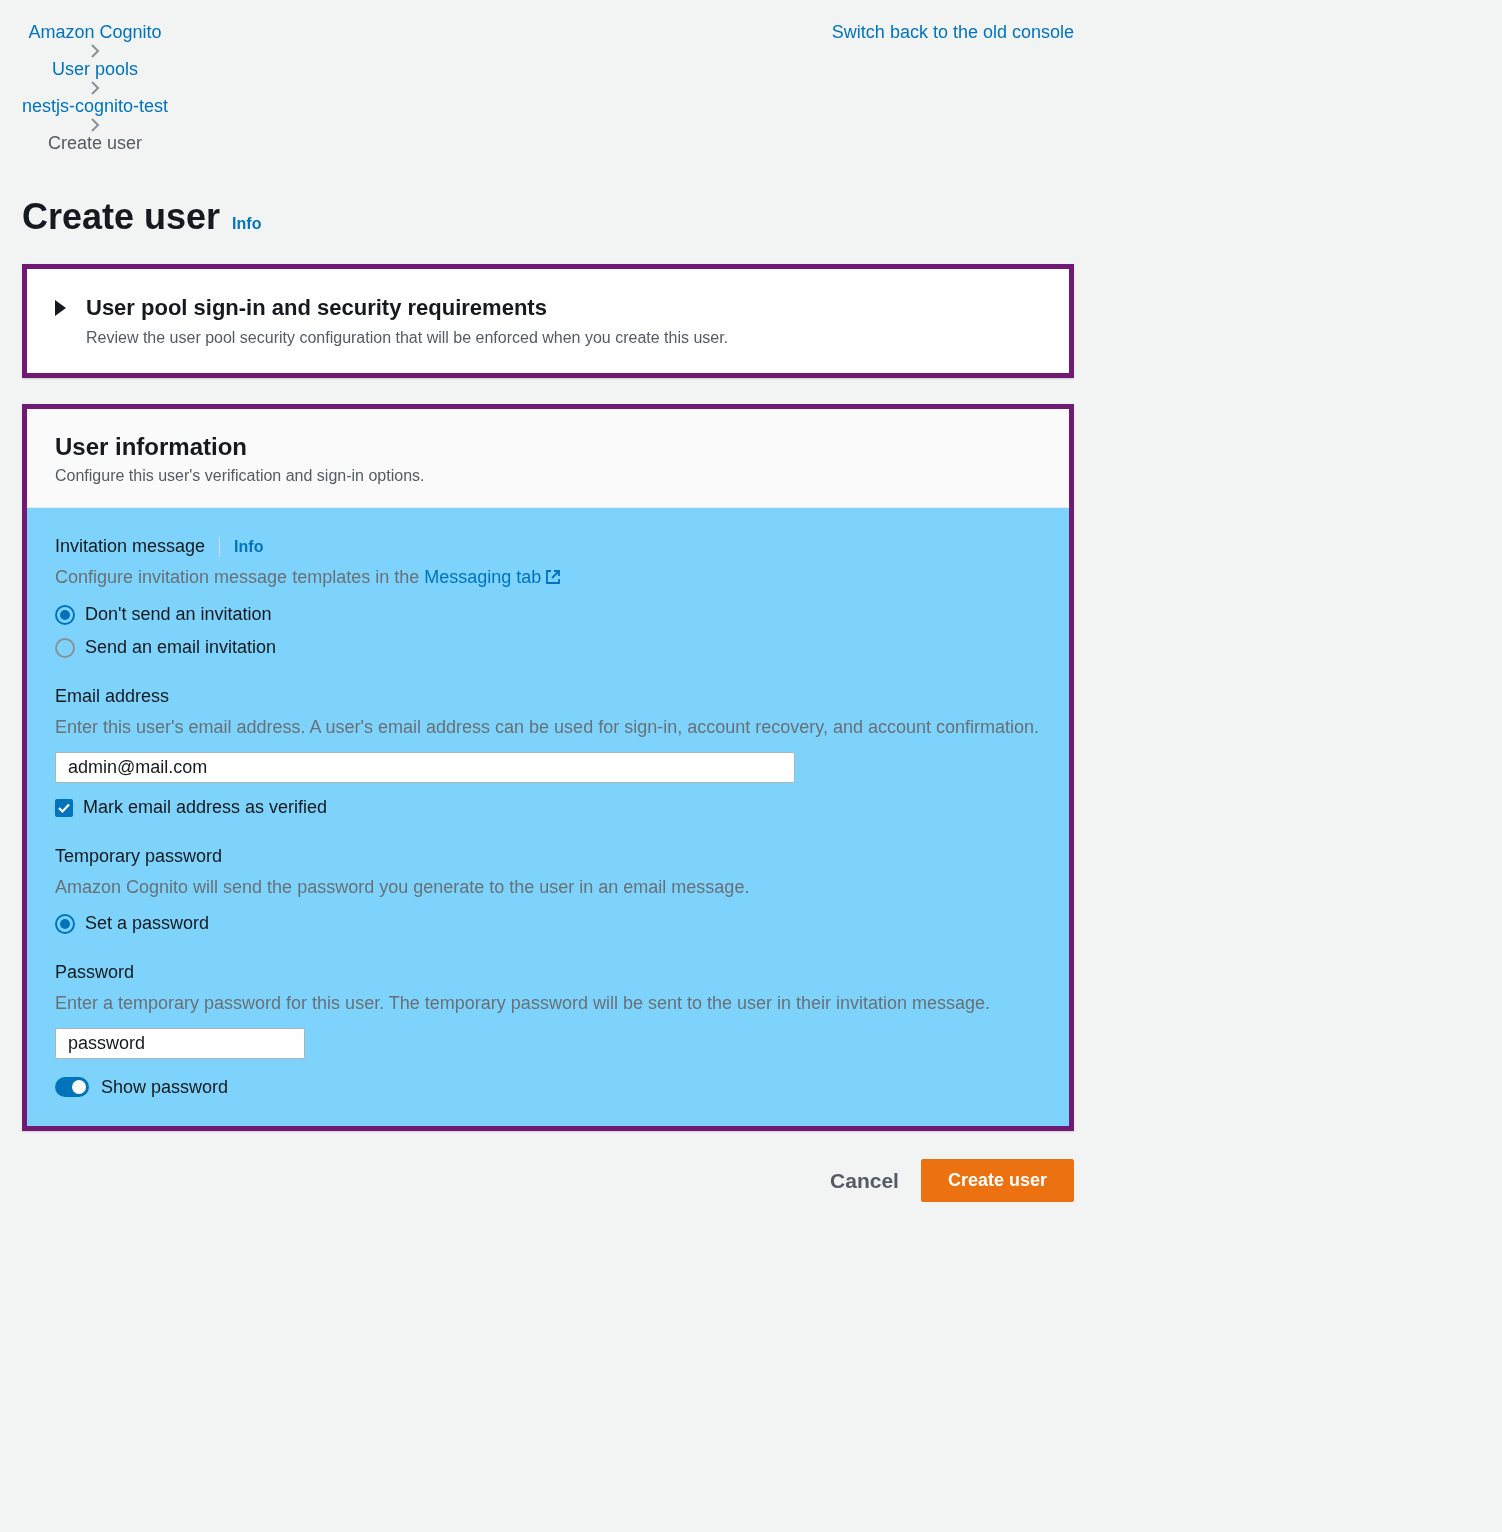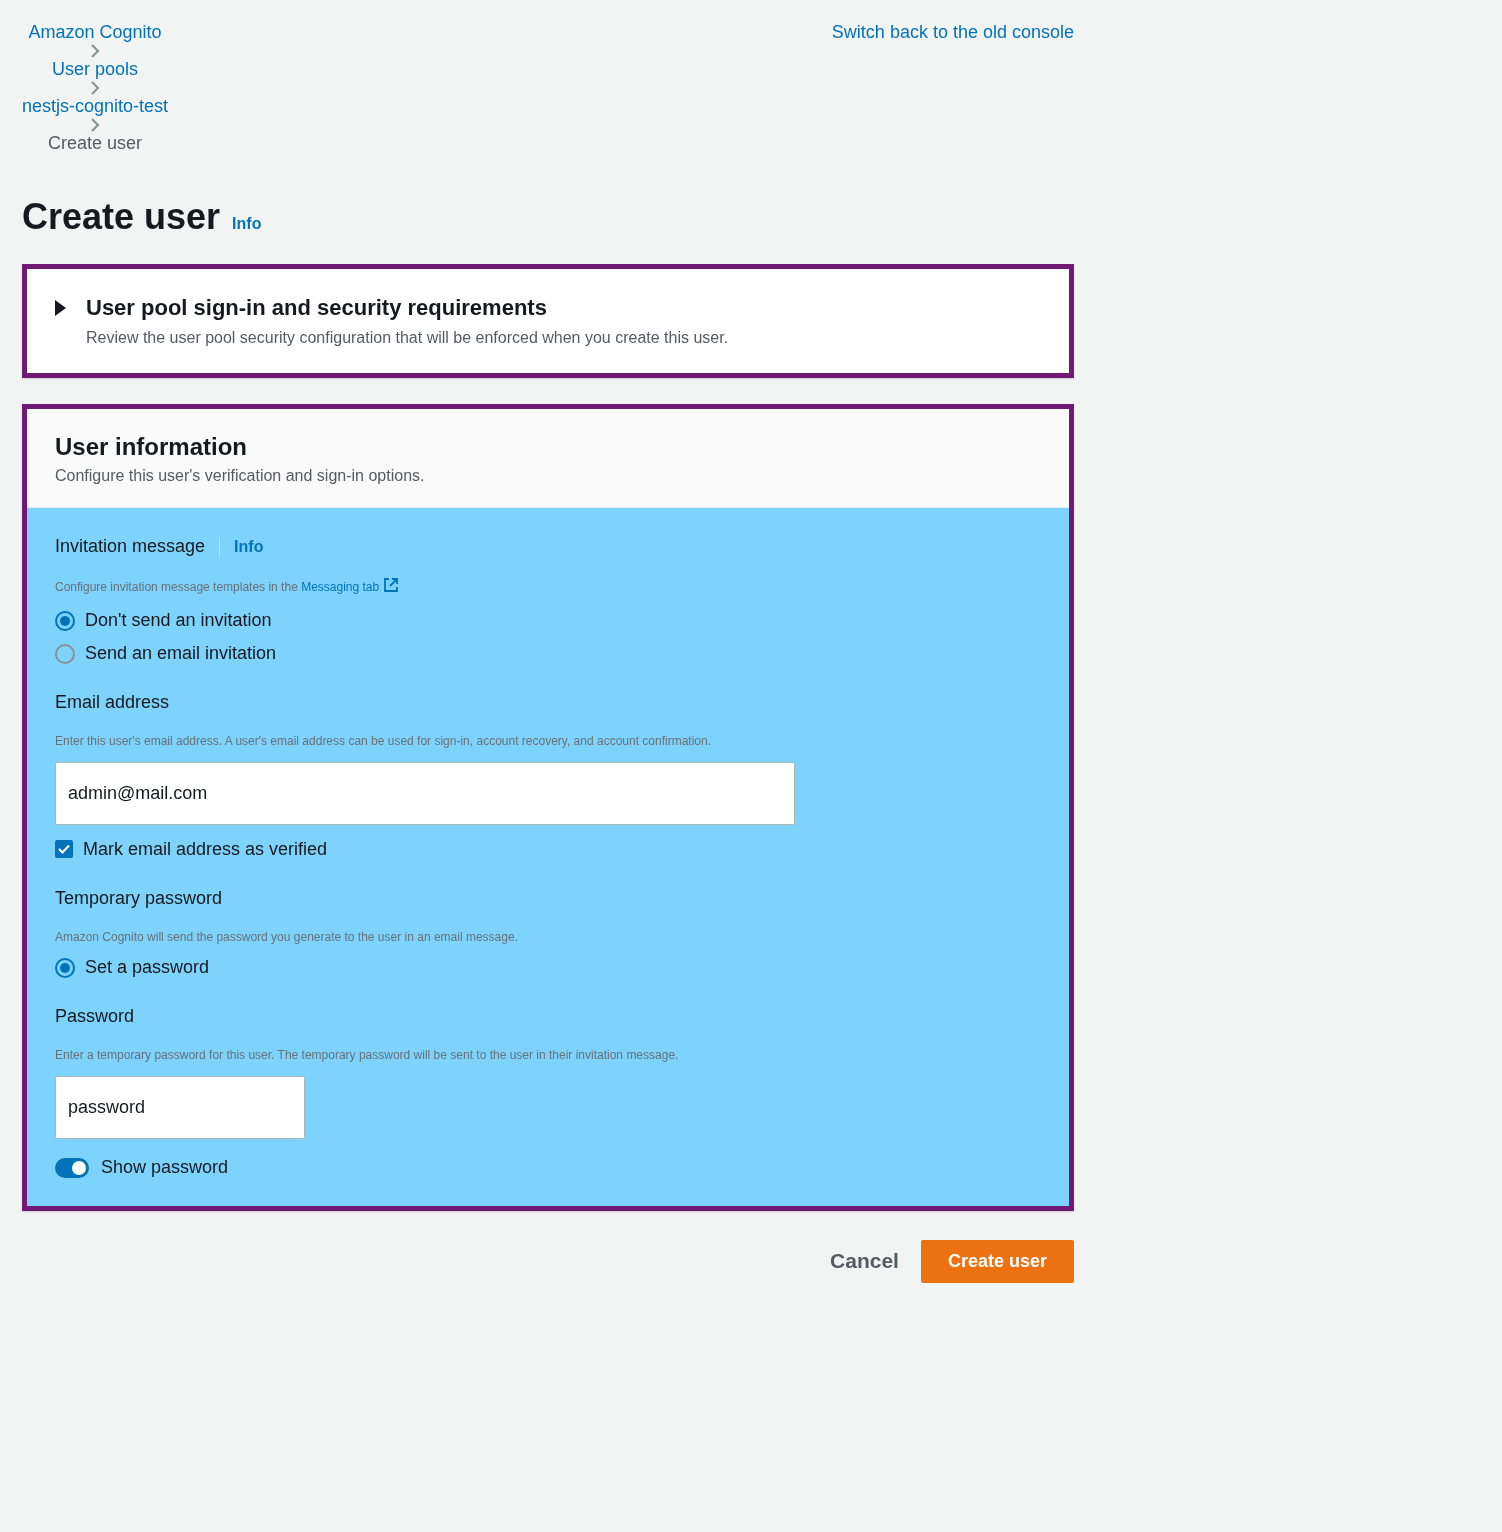--- a/index.html
+++ b/index.html
@@ -40,36 +40,36 @@
     .section-header .sub { font-size: 16px; color: #545b64; margin-top: 6px; }
 
     .section-body { padding: 28px; background: #7dd3fc; }
 
     .field-block { margin-bottom: 28px; }
     .field-block:last-child { margin-bottom: 0; }
     .field-label-row { display: flex; align-items: center; }
     .field-label { font-size: 18px; color: #16191f; }
     .vdiv { width: 1px; height: 20px; background: #d5dbdb; margin: 0 14px; }
     .info-link { font-size: 16px; font-weight: 700; color: #0073bb; }
-    .field-desc { font-size: 12px; color: #687078; margin-top: 20px; line-height: 1.4; }
+    .field-desc { font-size: 18px; color: #687078; margin-top: 8px; line-height: 1.4; }
     .field-desc a { color: #0073bb; }
     .ext-icon { display: inline-block; vertical-align: -2px; margin-left: 4px; }
 
     .radio-row { display: flex; align-items: flex-end; margin-top: 12px; cursor: pointer; }
     .radio-outer { width: 20px; height: 20px; border-radius: 50%; border: 2px solid #879196; margin-right: 10px; display: flex; align-items: center; justify-content: center; }
     .radio-row.selected .radio-outer { border-color: #0073bb; }
     .radio-inner { width: 10px; height: 10px; border-radius: 50%; background: #0073bb; display: none; }
     .radio-row.selected .radio-inner { display: block; }
     .radio-label { font-size: 18px; }
 
     .text-input {
       display: block;
       width: 740px;
       max-width: 100%;
-      padding: 20px 12px;
+      padding: 4px 12px;
       font-size: 18px;
       border: 1px solid #aab7b8;
       border-radius: 2px;
       margin-top: 12px;
       font-family: inherit;
       color: #16191f;
     }
     .text-input.narrow { width: 250px; }
 
     .checkbox-row { display: flex; align-items: center; margin-top: 14px; cursor: pointer; }

